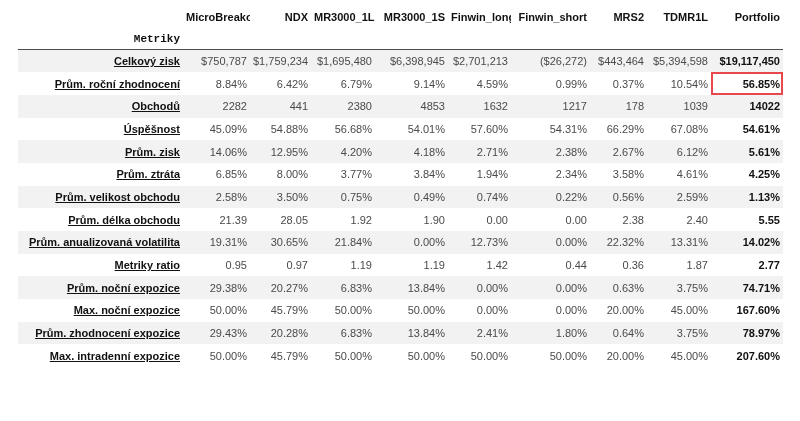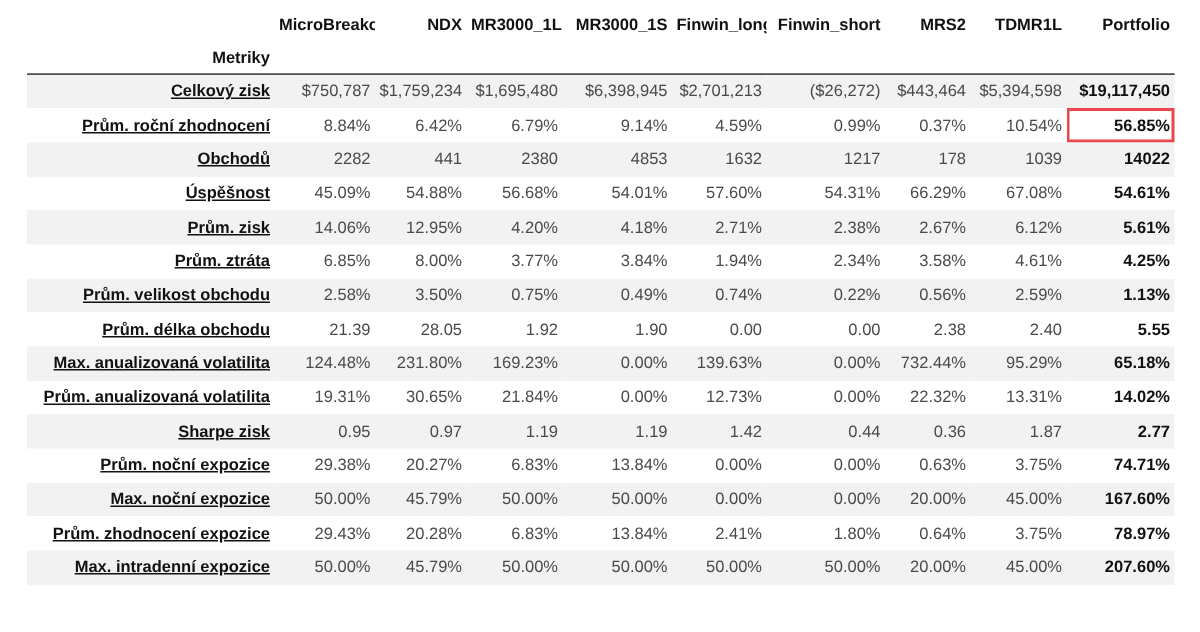--- a/index.html
+++ b/index.html
@@ -38,20 +38,21 @@
     text-align: right;
     padding: 0 3px;
     white-space: nowrap;
     overflow: hidden;
   }
   thead tr:nth-child(1) th { height: 25px; vertical-align: middle; }
   thead tr:nth-child(2) th {
     height: 20px;
     vertical-align: middle;
     border-bottom: 1.5px solid #4d4d4d;
+    font-family: Liberation Mono, monospace;
   }
   tbody tr { height: 22.7px; }
   tbody tr:nth-child(odd) { background: #f2f2f2; }
   tbody th {
     font-weight: bold;
     color: #111111;
     text-align: right;
     padding: 0 3px;
     white-space: nowrap;
     text-decoration: underline;
@@ -206,45 +207,33 @@
           <td>28.05</td>
           <td>1.92</td>
           <td>1.90</td>
           <td>0.00</td>
           <td>0.00</td>
           <td>2.38</td>
           <td>2.40</td>
           <td>5.55</td>
         </tr>
         <tr>
-          <th>Max. anualizovaná volatilita</th>
-          <td>124.48%</td>
-          <td>231.80%</td>
-          <td>169.23%</td>
-          <td>0.00%</td>
-          <td>139.63%</td>
-          <td>0.00%</td>
-          <td>732.44%</td>
-          <td>95.29%</td>
-          <td>65.18%</td>
-        </tr>
-        <tr>
           <th>Prům. anualizovaná volatilita</th>
           <td>19.31%</td>
           <td>30.65%</td>
           <td>21.84%</td>
           <td>0.00%</td>
           <td>12.73%</td>
           <td>0.00%</td>
           <td>22.32%</td>
           <td>13.31%</td>
           <td>14.02%</td>
         </tr>
         <tr>
-          <th>Sharpe zisk</th>
+          <th>Metriky ratio</th>
           <td>0.95</td>
           <td>0.97</td>
           <td>1.19</td>
           <td>1.19</td>
           <td>1.42</td>
           <td>0.44</td>
           <td>0.36</td>
           <td>1.87</td>
           <td>2.77</td>
         </tr>

